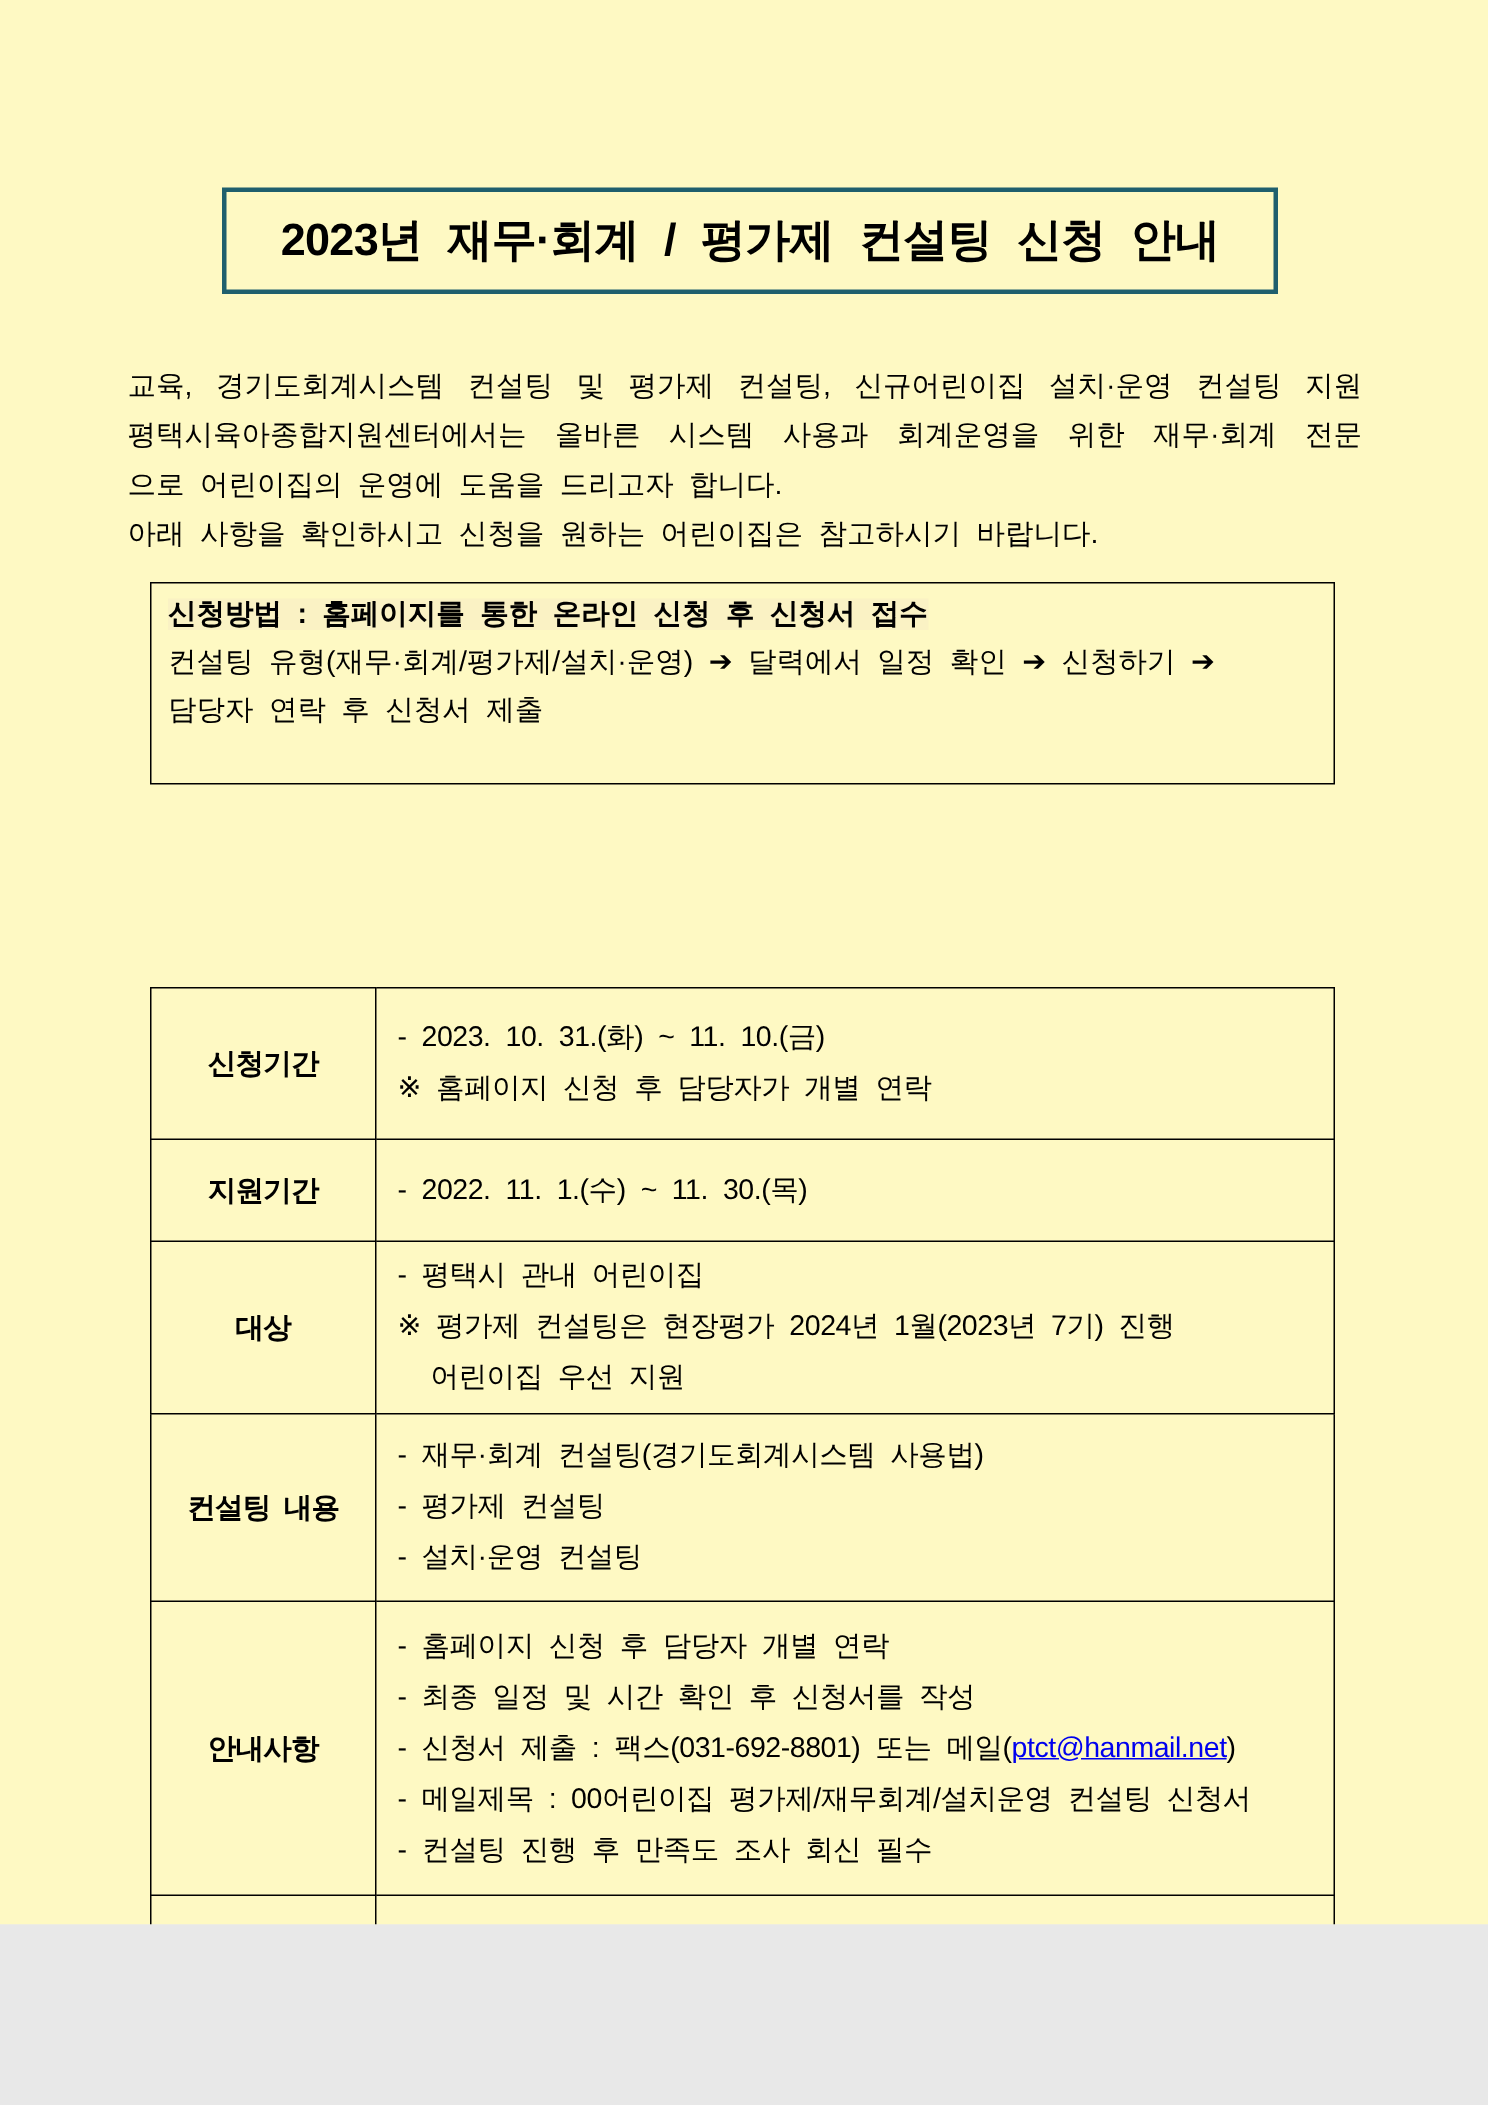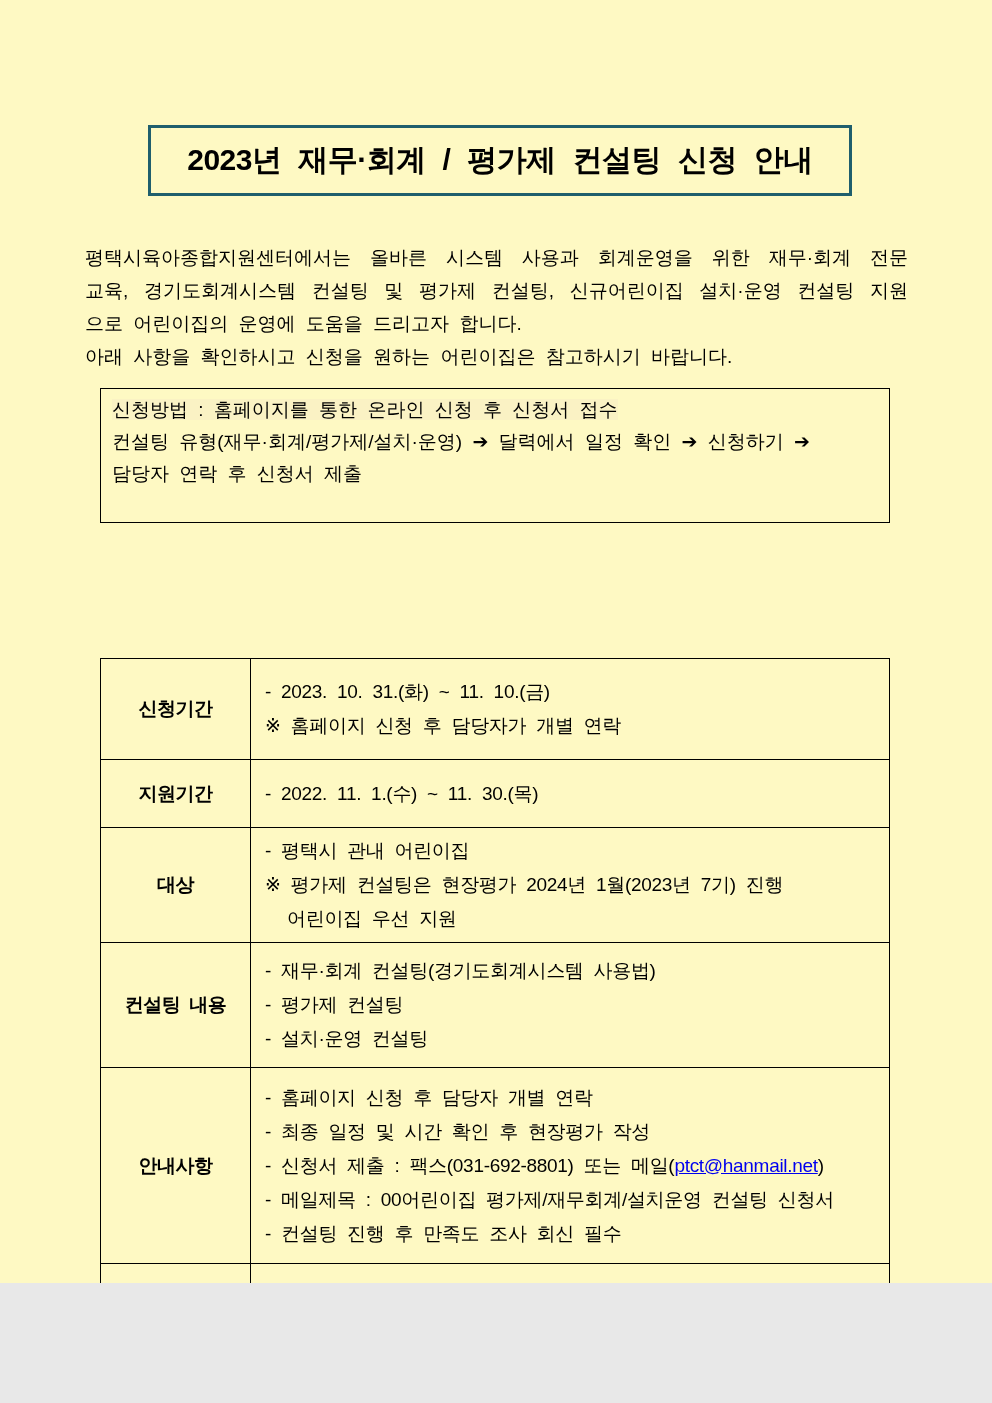--- a/index.html
+++ b/index.html
@@ -46,21 +46,21 @@
     position: absolute;
     box-sizing: border-box;
     left: 100px; top: 388px; width: 790px; height: 135px;
     border: 1.5px solid #000;
     padding: 5px 11px;
     font-size: 19px;
     line-height: 32px;
     word-spacing: 5px;
   }
   .notice .hl {
-    font-weight: normal;
+    font-weight: bold;
     background: #FAF2C4;
   }
   .arrow-line { white-space: nowrap; }
 
   a.doclink {
     color: #0000EE;
     text-decoration: underline;
     cursor: pointer;
   }
 
@@ -102,22 +102,22 @@
 </head>
 <body>
 
 <div class="page">
 
   <div class="title-box" id="title1">
     <span>2023년 재무·회계 / 평가제 컨설팅 신청 안내</span>
   </div>
 
   <div class="intro">
+    <div class="just">교육, 경기도회계시스템 컨설팅 및 평가제 컨설팅, 신규어린이집 설치·운영 컨설팅 지원</div>
     <div class="just">평택시육아종합지원센터에서는 올바른 시스템 사용과 회계운영을 위한 재무·회계 전문</div>
-    <div class="just">교육, 경기도회계시스템 컨설팅 및 평가제 컨설팅, 신규어린이집 설치·운영 컨설팅 지원</div>
     <div>으로 어린이집의 운영에 도움을 드리고자 합니다.</div>
     <div>아래 사항을 확인하시고 신청을 원하는 어린이집은 참고하시기 바랍니다.</div>
   </div>
 
   <div class="notice">
     <div>
       <span class="hl">신청방법 : 홈페이지를 통한 온라인 신청 후 신청서 접수</span>
     </div>
     <div class="arrow-line">컨설팅 유형(재무·회계/평가제/설치·운영) ➔ 달력에서 일정 확인 ➔ 신청하기 ➔</div>
     <div>담당자 연락 후 신청서 제출</div>
@@ -152,21 +152,21 @@
       <td class="val">
         <div>- 재무·회계 컨설팅(경기도회계시스템 사용법)</div>
         <div>- 평가제 컨설팅</div>
         <div>- 설치·운영 컨설팅</div>
       </td>
     </tr>
     <tr class="r5">
       <td class="lbl">안내사항</td>
       <td class="val">
         <div>- 홈페이지 신청 후 담당자 개별 연락</div>
-        <div>- 최종 일정 및 시간 확인 후 현장평가 작성</div>
+        <div>- 최종 일정 및 시간 확인 후 신청서를 작성</div>
         <div><span>- 신청서 제출 : 팩스(031-692-8801) 또는 메일(</span><a class="doclink">ptct@hanmail.net</a><span class="doclink-paren">)</span></div>
         <div>- 메일제목 : 00어린이집 평가제/재무회계/설치운영 컨설팅 신청서</div>
         <div>- 컨설팅 진행 후 만족도 조사 회신 필수</div>
       </td>
     </tr>
     <tr class="r6">
       <td class="lbl">문의사항</td>
       <td class="val">
         <div>031-692-7705(내선2번)</div>
       </td>

